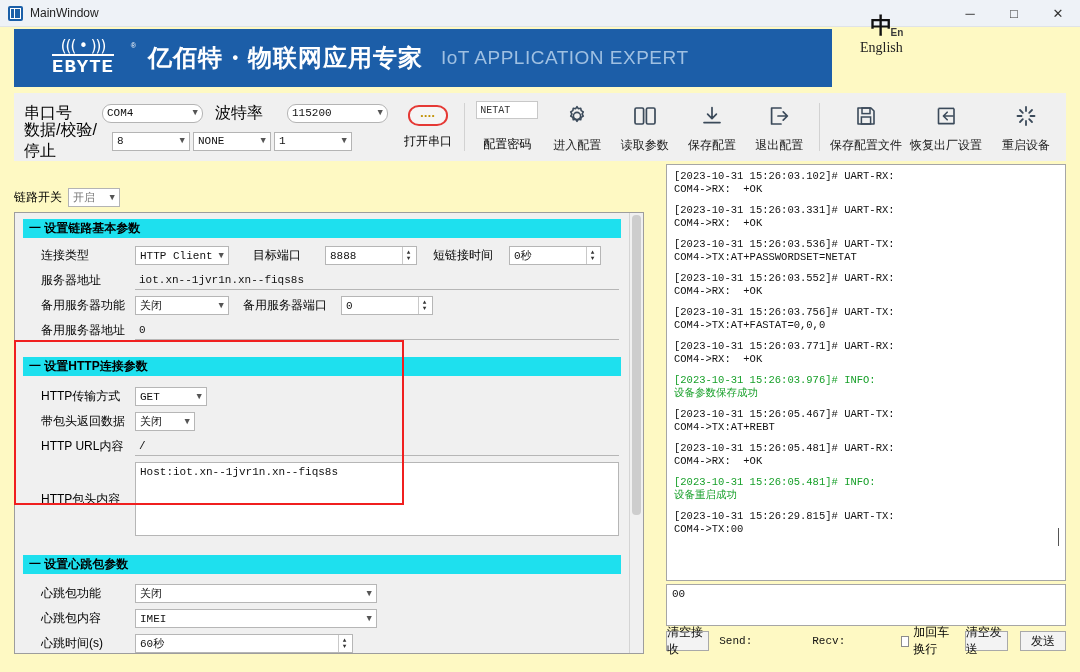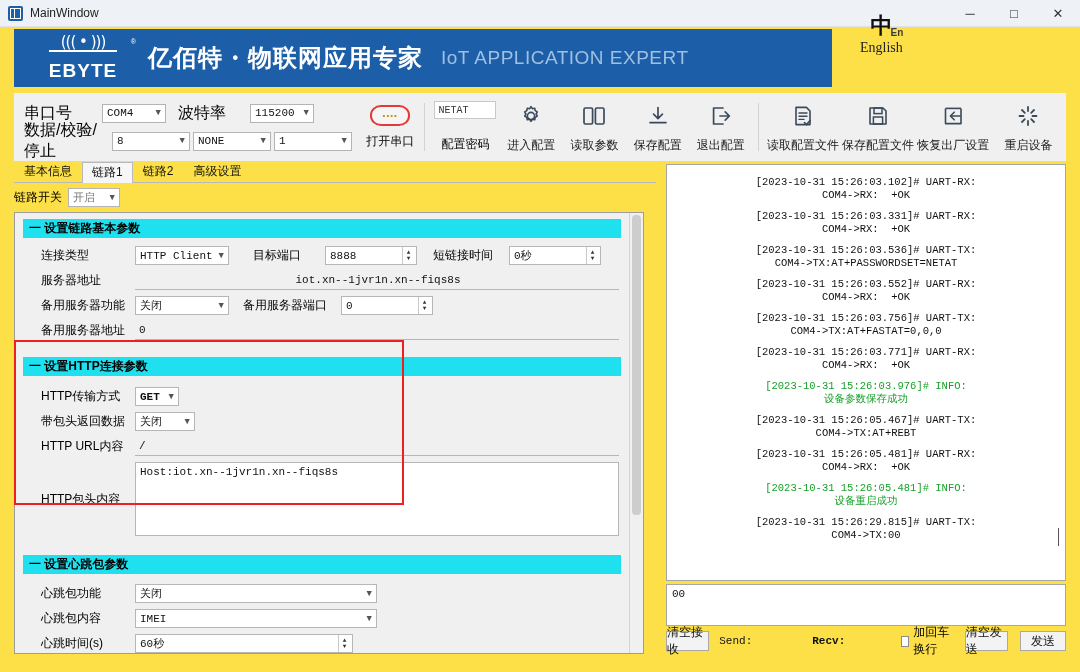--- a/index.html
+++ b/index.html
@@ -1,21 +1,21 @@
 <!DOCTYPE html>
 <html><head>
 <meta charset="utf-8">
 <style>
   html,body{margin:0;padding:0;}
   body{
     width:1080px;height:672px;overflow:hidden;
     font-family:"Liberation Sans","DejaVu Sans",sans-serif;
     font-size:12px;color:#000;background:#f0f0f0;
   }
-  .app{position:relative;width:1080px;height:672px;background:#fde047;}
+  .app{position:relative;width:1080px;height:672px;background:#fef9c3;}
 
   
   .titlebar{height:26px;background:#eef2f7;display:flex;align-items:center;
             border-bottom:1px solid #dfe3e8;}
   .tb-ico{width:15px;height:15px;margin-left:8px;margin-right:7px;background:#1a5fa8;
           border-radius:2px;position:relative;flex:none;}
   .tb-ico:before{content:"";position:absolute;left:2px;top:2px;right:2px;bottom:2px;
           border:1px solid #fff;}
   .tb-ico:after{content:"";position:absolute;left:6px;top:2px;width:1px;bottom:2px;background:#fff;}
   .tb-title{font-size:12px;color:#222;}
@@ -24,21 +24,21 @@
           font-size:13px;color:#333;}
 
   
   .banner{position:relative;height:58px;background:#1c5ea8;display:flex;align-items:center;
           margin:2px 0 0 14px;width:818px;}
   .logo{width:110px;display:flex;flex-direction:column;align-items:center;justify-content:center;
         margin-left:14px;color:#fff;position:relative;}
   .logo-wave{font-size:15px;line-height:13px;letter-spacing:-1px;font-family:"DejaVu Sans",sans-serif;}
   .logo-reg{position:absolute;right:2px;top:2px;font-size:7px;}
   .logo-name{font-size:19px;font-weight:bold;letter-spacing:1px;line-height:20px;
-             border-top:2px solid #fff;padding-top:9px;margin-top:1px;}
+             border-top:2px solid #fff;padding-top:1px;margin-top:1px;font-family:Liberation Mono, monospace;}
   .brand-cn{color:#fff;font-size:24px;font-weight:bold;margin-left:10px;letter-spacing:1px;}
   .brand-en{color:#9fc0e2;font-size:19px;margin-left:18px;letter-spacing:.5px;}
 
   .banner-right{position:absolute;left:838px;top:2px;width:242px;height:58px;
                 display:flex;align-items:center;}
   .hdr-act{display:flex;flex-direction:column;align-items:center;justify-content:center;
            height:58px;color:#3b3b3b;}
   .hdr-act.model{margin-left:18px;}
   .hdr-act.lang{margin-left:22px;}
   .hdr-icon{height:30px;display:flex;align-items:flex-end;justify-content:center;}
@@ -49,21 +49,21 @@
   
   .toolbar{position:absolute;left:14px;top:93px;width:1052px;height:68px;
            background:#f0f0f0;display:flex;align-items:center;}
   .serialbox{width:378px;height:64px;display:flex;flex-direction:column;justify-content:center;}
   .srow{display:flex;align-items:center;height:24px;margin:2px 0;}
   .slabel{width:78px;padding-left:10px;font-size:16px;color:#000;}
   .cbx{height:19px;border:1px solid #b4b4b4;background:#fff;display:flex;align-items:center;
        padding:0 2px 0 4px;font-size:11px;font-family:"Liberation Mono",monospace;color:#111;
        box-sizing:border-box;position:relative;}
   .cbx .chev{margin-left:auto;font-size:9px;color:#555;padding-right:2px;}
-  .w92{width:64px;}
+  .w92{width:101px;border-radius:9px;}
   .w84{width:78px;}
   .btn-open{width:66px;display:flex;flex-direction:column;align-items:center;margin-left:10px;}
   .db9{width:40px;height:21px;border:2px solid #e53935;border-radius:11px/10px;background:#f5f5f5;
        display:flex;align-items:center;justify-content:center;box-sizing:border-box;}
   .db9 span{font-size:8px;letter-spacing:1px;color:#c09000;}
   .btn-open .lbl{font-size:12px;margin-top:7px;}
 
   .tsep{width:1px;height:48px;background:#d2d2d2;margin:0 6px;}
 
   .tbtn{width:74px;height:64px;display:flex;flex-direction:column;align-items:center;
@@ -117,21 +117,21 @@
   .hl-box{position:absolute;left:14px;top:340px;width:390px;height:165px;
           border:2px solid #f01f1f;box-sizing:border-box;pointer-events:none;z-index:5;}
 
   .chk{width:11px;height:11px;border:1px solid #8c8c8c;background:#fff;display:inline-block;
        box-sizing:border-box;}
 
   
   .logwrap{position:absolute;left:666px;top:164px;width:400px;height:488px;}
   .logview{position:absolute;left:0;top:0;width:400px;height:417px;background:#fff;
            border:1px solid #a6a6a6;overflow:hidden;box-sizing:border-box;}
-  .logpad{padding:11px 7px;text-align:center;}
+  .logpad{padding:5px 7px;}
   .logline{font-family:"Liberation Mono",monospace;font-size:10.5px;line-height:13px;
            color:#111;white-space:pre;}
   .logline.info{color:#18a02a;}
   .logblk{margin-bottom:8px;}
   .logcaret{position:absolute;right:6px;bottom:34px;width:1px;height:18px;background:#555;}
 
   .sendbox{position:absolute;left:0;top:420px;width:400px;height:42px;background:#fff;
            border:1px solid #a6a6a6;box-sizing:border-box;
            font-family:"Liberation Mono",monospace;font-size:11px;padding:3px 5px;color:#111;}
   .logbar{position:absolute;left:0;top:466px;width:400px;height:22px;display:flex;align-items:center;}
@@ -259,30 +259,20 @@
         <svg width="24" height="24" viewBox="0 0 24 24">
           <path d="M14 4H4.6v16H14" fill="none" stroke="#3b4a5a" stroke-width="1.7" stroke-linecap="round" stroke-linejoin="round"></path>
           <path d="M11 12h9M16.2 7.8L20.4 12l-4.2 4.2" fill="none" stroke="#3b4a5a" stroke-width="1.7" stroke-linecap="round" stroke-linejoin="round"></path>
         </svg>
       </div>
       <div class="tl">退出配置</div>
     </div>
 
     <div class="tsep"></div>
 
-    <div class="tbtn wide">
-      <div class="ic">
-        <svg width="24" height="24" viewBox="0 0 24 24">
-          <path d="M5 3.4h10.4L19 7v13.6H5z" fill="none" stroke="#3b4a5a" stroke-width="1.6" stroke-linejoin="round"></path>
-          <path d="M8 9h8M8 12.2h8M8 15.4h5" fill="none" stroke="#3b4a5a" stroke-width="1.4" stroke-linecap="round"></path>
-          <path d="M13.5 18.6l2 2 3.6-4" fill="none" stroke="#3b4a5a" stroke-width="1.6" stroke-linecap="round" stroke-linejoin="round"></path>
-        </svg>
-      </div>
-      <div class="tl">读取配置文件</div>
-    </div>
 
     <div class="tbtn wide">
       <div class="ic">
         <svg width="24" height="24" viewBox="0 0 24 24">
           <path d="M4 4h13l3 3v13H4z" fill="none" stroke="#3b4a5a" stroke-width="1.6" stroke-linejoin="round"></path>
           <rect x="8" y="4" width="8" height="5.6" fill="none" stroke="#3b4a5a" stroke-width="1.5"></rect>
           <rect x="7.4" y="13" width="9.2" height="7" fill="none" stroke="#3b4a5a" stroke-width="1.5"></rect>
         </svg>
       </div>
       <div class="tl">保存配置文件</div>
@@ -311,26 +301,20 @@
               <path d="M16.2 15.2L19 18"></path>
             <path d="M19 6l-2.8 2.8"></path>
               <path d="M9.8 15.2L7 18"></path>
           </g>
         </svg>
       </div>
       <div class="tl">重启设备</div>
     </div>
   </div>
 
-  <div class="tabs">
-    <div class="tab">基本信息</div>
-    <div class="tab active">链路1</div>
-    <div class="tab">链路2</div>
-    <div class="tab">高级设置</div>
-  </div>
 
   <div class="lnk-row">
     <span class="lb">链路开关</span>
     <div class="cbx" style="width:52px;color:#777;">
       <span>开启</span>
       <span class="chev">▼</span>
     </div>
   </div>
 
   <div class="panel">
@@ -352,21 +336,21 @@
             </div>
             <span class="ilab" style="width:92px;">短链接时间</span>
             <div class="fctrl" style="width:92px;">
               <span>0秒</span>
               <span class="spin">▲<br>▼</span>
             </div>
           </div>
 
           <div class="frow">
             <span class="flab">服务器地址</span>
-            <div class="fctrl plain" style="width:484px;justify-content:center;">
+            <div class="fctrl plain" style="width:484px;">
               <span>iot.xn--1jvr1n.xn--fiqs8s</span>
             </div>
           </div>
 
           <div class="frow">
             <span class="flab">备用服务器功能</span>
             <div class="fctrl" style="width:94px;">
               <span>关闭</span>
               <span class="chev">▼</span>
             </div>
@@ -384,21 +368,21 @@
             </div>
           </div>
         </div>
       </div>
 
       <div class="sect" style="margin-top:8px;">
         <div class="sect-hd">一 设置HTTP连接参数</div>
         <div class="sect-body" style="padding-top:10px;">
           <div class="frow">
             <span class="flab">HTTP传输方式</span>
-            <div class="fctrl" style="width:44px;font-weight:bold;">
+            <div class="fctrl" style="width:72px;">
               <span>GET</span>
               <span class="chev">▼</span>
             </div>
           </div>
           <div class="frow">
             <span class="flab">带包头返回数据</span>
             <div class="fctrl" style="width:60px;">
               <span>关闭</span>
               <span class="chev">▼</span>
             </div>
@@ -502,21 +486,21 @@
         </div>
       </div>
       <div class="logcaret"></div>
     </div>
 
     <div class="sendbox">00</div>
 
     <div class="logbar">
       <div class="lbtn" style="width:62px;">清空接收</div>
       <span class="lstat" style="margin-left:10px;">Send:</span>
-      <span class="lstat" style="margin-left:60px;font-weight:bold;">Recv:</span>
+      <span class="lstat" style="margin-left:60px;">Recv:</span>
       <span class="chk-lbl" style="margin-left:56px;">
         <span class="chk"></span>
         <span>加回车换行</span>
       </span>
       <div class="lbtn" style="width:62px;margin-left:12px;">清空发送</div>
       <div class="lbtn" style="width:66px;margin-left:12px;">发送</div>
     </div>
   </div>
 
 </div>

